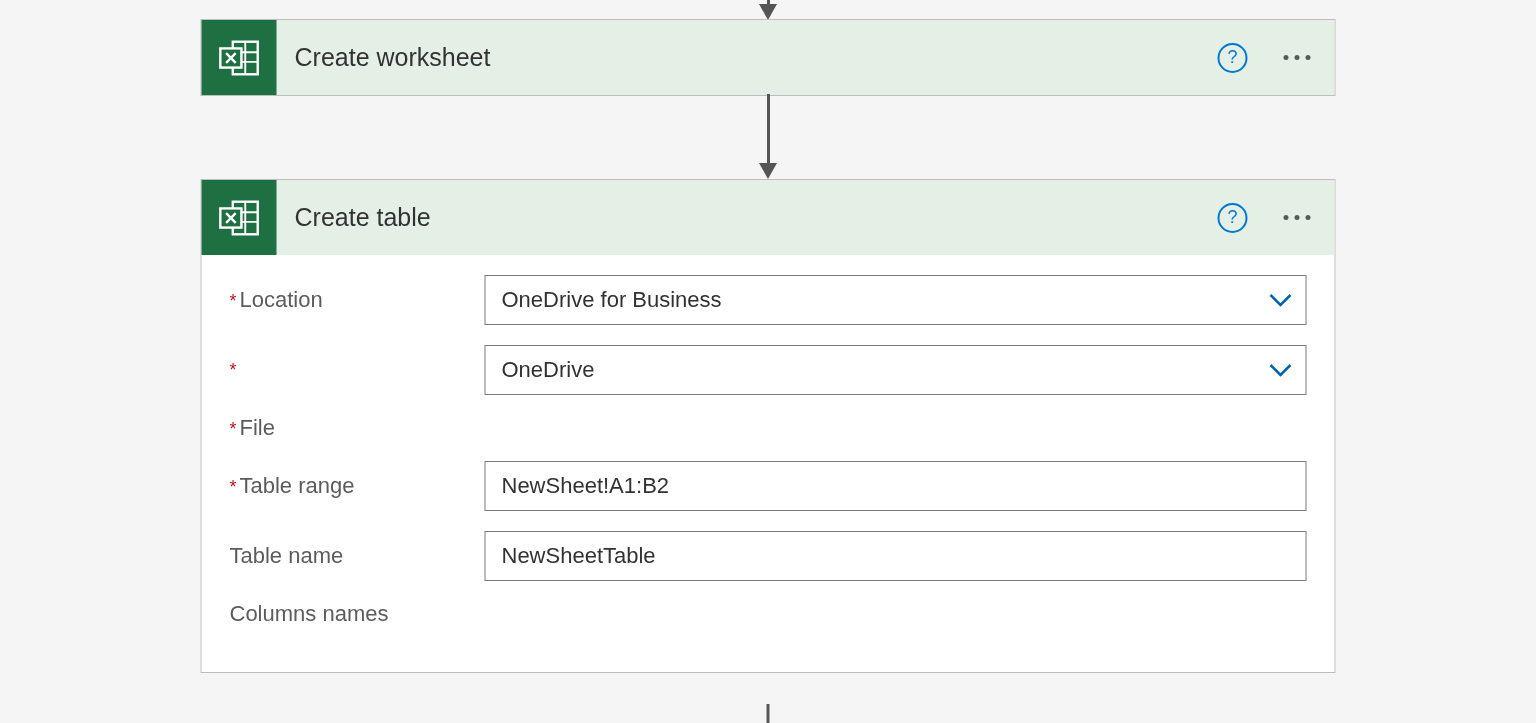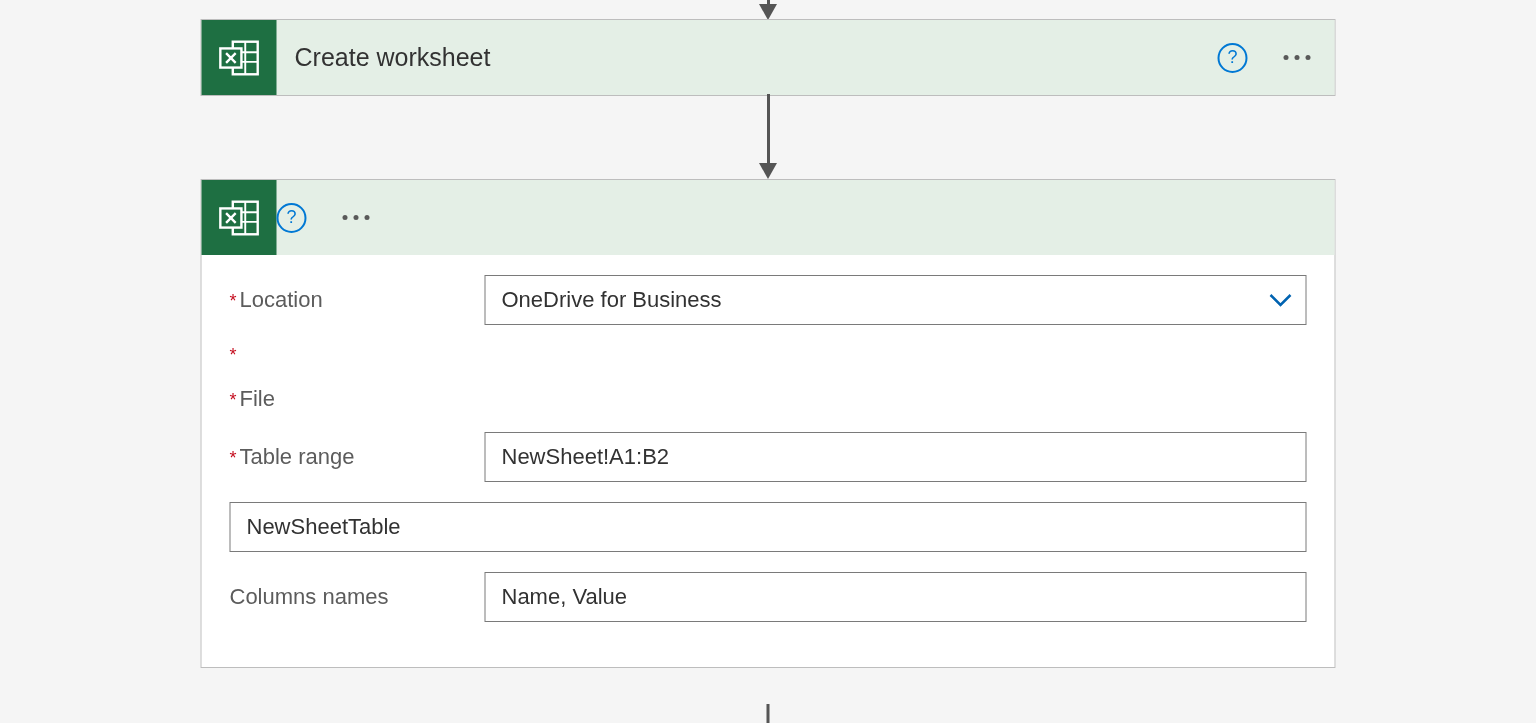--- a/index.html
+++ b/index.html
@@ -227,20 +227,21 @@
       <div class="excel-icon">
         <svg viewBox="0 0 48 48" fill="none">
           <rect x="17" y="7" width="26" height="34" fill="none" stroke="#fff" stroke-width="2.5"></rect>
           <line x1="17" y1="18" x2="43" y2="18" stroke="#fff" stroke-width="2"></line>
           <line x1="17" y1="28" x2="43" y2="28" stroke="#fff" stroke-width="2"></line>
           <line x1="30" y1="7" x2="30" y2="41" stroke="#fff" stroke-width="2"></line>
           <rect x="4" y="14" width="22" height="20" fill="#1e6f42" stroke="#fff" stroke-width="2.5"></rect>
           <path d="M10 19 L20 29 M20 19 L10 29" stroke="#fff" stroke-width="2.5"></path>
         </svg>
       </div>
+      <div class="card-title">Create table</div>
       <div class="help-icon">?</div>
       <div class="more-icon">
         <div class="more-dot"></div>
           <div class="more-dot"></div>
           <div class="more-dot"></div>
       </div>
     </div>
     <div class="card-body" id="create-table-body">
 
     <div class="form-row">
@@ -251,42 +252,49 @@
           <div class="input-col"><input class="input-box" type="text" value="OneDrive for Business" style=""><span class="input-adornment">
               <svg class="chevron-down-svg" viewBox="0 0 24 14" fill="none">
                 <path d="M2 2 L12 12 L22 2" stroke="#0063b1" stroke-width="2.5" fill="none"></path>
               </svg>
             </span></div>
         </div>
         <div class="form-row">
           <div class="label-col">
             <span class="required-asterisk">*</span>
           </div>
+          <div class="input-col"><input class="input-box" type="text" value="OneDrive" style=""><span class="input-adornment">
+              <svg class="chevron-down-svg" viewBox="0 0 24 14" fill="none">
+                <path d="M2 2 L12 12 L22 2" stroke="#0063b1" stroke-width="2.5" fill="none"></path>
+              </svg>
+            </span></div>
         </div>
         <div class="form-row">
           <div class="label-col">
             <span class="required-asterisk">*</span>
             <span>File</span>
           </div>
         </div>
         <div class="form-row">
           <div class="label-col">
             <span class="required-asterisk">*</span>
             <span>Table range</span>
           </div>
           <div class="input-col"><input class="input-box" type="text" value="NewSheet!A1:B2" style=""></div>
         </div>
         <div class="form-row">
+          <div class="label-col">
+            <span>Table name</span>
+          </div>
           <div class="input-col"><input class="input-box" type="text" value="NewSheetTable" style=""></div>
         </div>
         <div class="form-row">
           <div class="label-col">
             <span>Columns names</span>
           </div>
-          <div class="input-col"><input class="input-box" type="text" value="Name, Value" style=""></div>
         </div>
       </div>
   </div>
 
   <div class="connector connector-bot">
     <div class="connector-line"></div>
   </div>
 
 </div>
 

